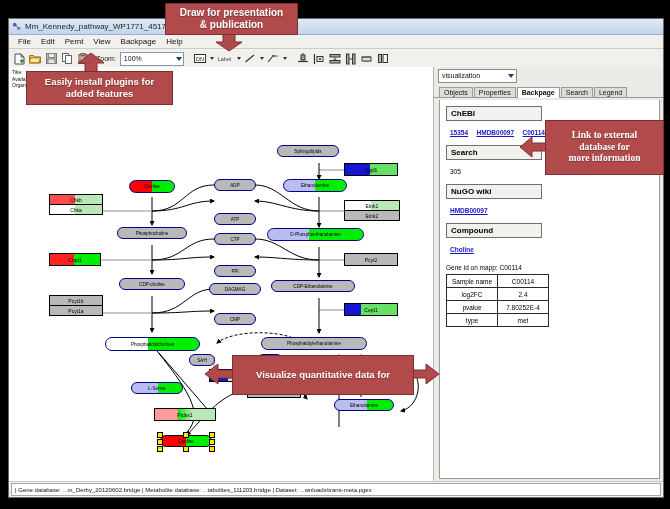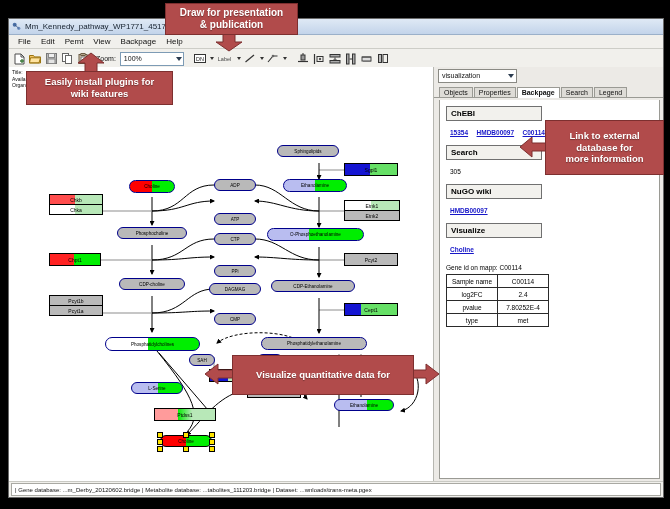--- a/index.html
+++ b/index.html
@@ -386,21 +386,21 @@
           <a class="dblink">HMDB00097</a>
 
           <a class="dblink">C00114</a>
 
           <div class="dbhead">Search</div>
           <span class="dbplain">305</span>
 
           <div class="dbhead">NuGO wiki</div>
           <a class="dblink">HMDB00097</a>
 
-          <div class="dbhead">Visualize</div>
+          <div class="dbhead">Compound</div>
           <a class="dblink">Choline</a>
 
           <div class="geneid">Gene id on mapp: C00114</div>
 
           <table class="expr">
             <tbody>
                 <tr>
               <td>Sample name</td>
               <td>C00114</td>
             </tr>
@@ -430,27 +430,27 @@
   <div class="callout" style="left:165px;top:3px;width:131px;height:30px;font-size:10px;flex-direction:column;">
     <span>Draw for presentation</span>
     <span>&amp; publication</span>
   </div>
   <svg class="arrow" style="left:214px;top:32px;width:30px;height:20px;" viewBox="0 0 30 20">
     <path d="M9 0 H21 V10 H28 L15 19 L2 10 H9 Z" fill="#b14b4b" stroke="#7d2f2f"></path>
   </svg>
 
   <div class="callout" style="left:26px;top:71px;width:145px;height:32px;font-size:9.5px;flex-direction:column;">
     <span>Easily install plugins for</span>
-    <span>wiki features</span>
+    <span>added features</span>
   </div>
   <svg class="arrow" style="left:76px;top:52px;width:30px;height:21px;" viewBox="0 0 30 21">
     <path d="M15 1 L28 11 H21 V20 H9 V11 H2 Z" fill="#b14b4b" stroke="#7d2f2f"></path>
   </svg>
 
-  <div class="callout" style="left:545px;top:120px;width:117px;height:53px;font-size:9.5px;flex-direction:column;">
+  <div class="callout" style="left:545px;top:120px;width:117px;height:53px;font-size:9.5px;flex-direction:column;font-family:Liberation Serif, serif;">
     <span>Link  to external</span>
     <span>database  for</span>
     <span>more information</span>
   </div>
   <svg class="arrow" style="left:519px;top:135px;width:28px;height:24px;" viewBox="0 0 28 24">
     <path d="M1 12 L13 2 V8 H27 V16 H13 V22 Z" fill="#b14b4b" stroke="#7d2f2f"></path>
   </svg>
 
   <div class="callout" style="left:232px;top:355px;width:180px;height:38px;font-size:9.5px;flex-direction:row;">
     <span>Visualize quantitative data  for</span>

